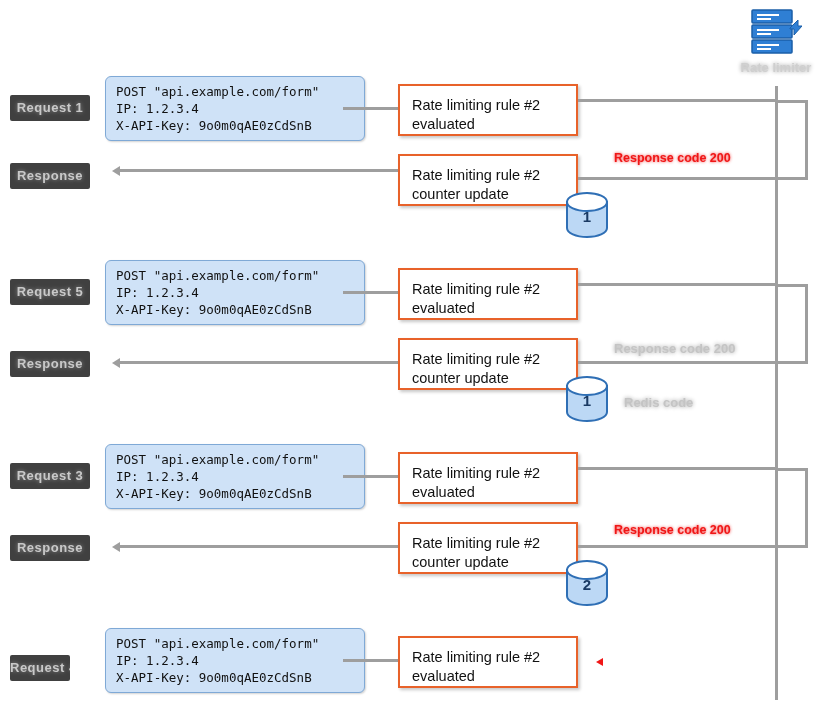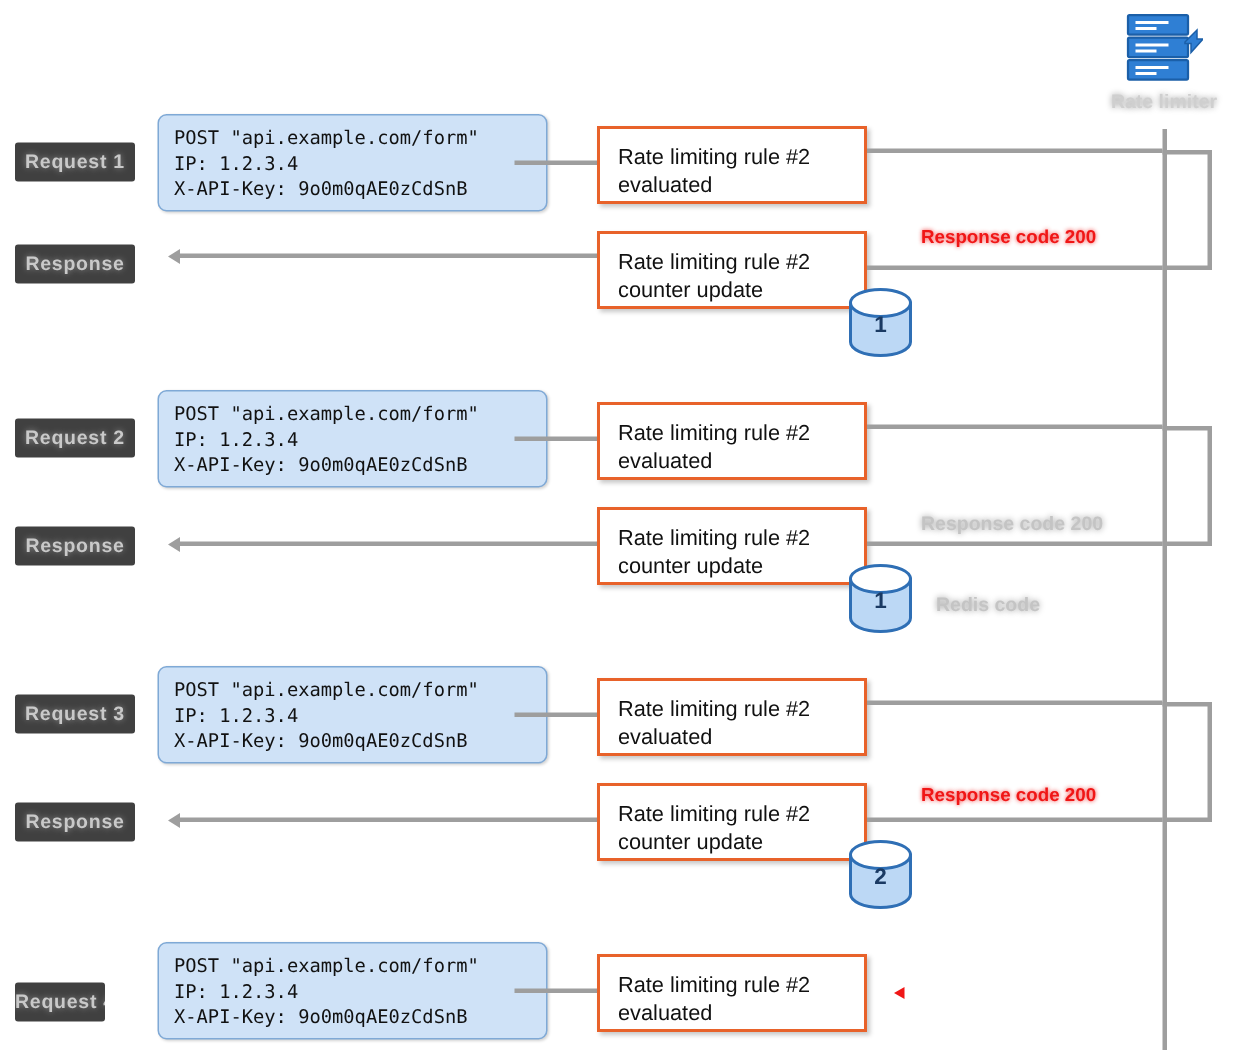--- a/index.html
+++ b/index.html
@@ -185,21 +185,21 @@
   <div class="abs red-note" style="left:614px; top:151px;">Response code 200</div>
 
   <div class="abs" style="left:565px; top:192px;">
     <svg class="cyl" viewBox="0 0 44 46">
       <path d="M2 10 L2 36 A20 9 0 0 0 42 36 L42 10 Z" fill="#bcd8f5" stroke="#2f6fb5" stroke-width="2"></path>
       <ellipse cx="22" cy="10" rx="20" ry="9" fill="#ffffff" stroke="#2f6fb5" stroke-width="2"></ellipse>
     </svg>
     <div class="cyl-num">1</div>
   </div>
 
-  <div class="abs row-label" style="left:10px; top:279px; width:80px; height:26px;">Request 2</div>
+  <div class="abs row-label" style="left:10px; top:279px; width:80px; height:26px;">Request 5</div>
 
   <div class="abs req-box" style="left:105px; top:260px; width:238px;"><span>POST "api.example.com/form"</span>
 <span>IP: 1.2.3.4</span>
 <span>X-API-Key: 9o0m0qAE0zCdSnB</span></div>
 
   <div class="abs hline" style="left:343px; top:291px; width:55px;"></div>
   <div class="abs proc-box" style="left:398px; top:268px; width:180px; height:52px; white-space:pre-line;">Rate limiting rule #2
 evaluated</div>
   <div class="abs hline" style="left:578px; top:283px; width:197px;"></div>
 

